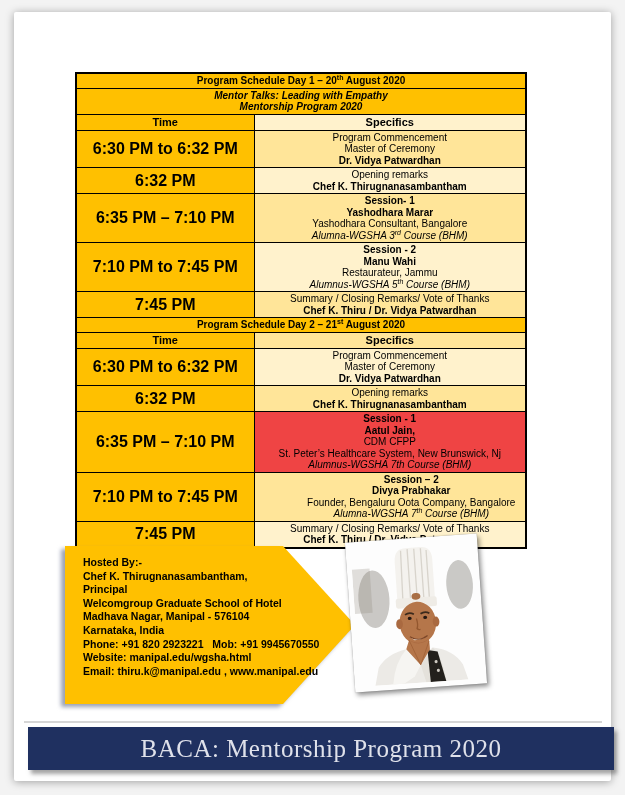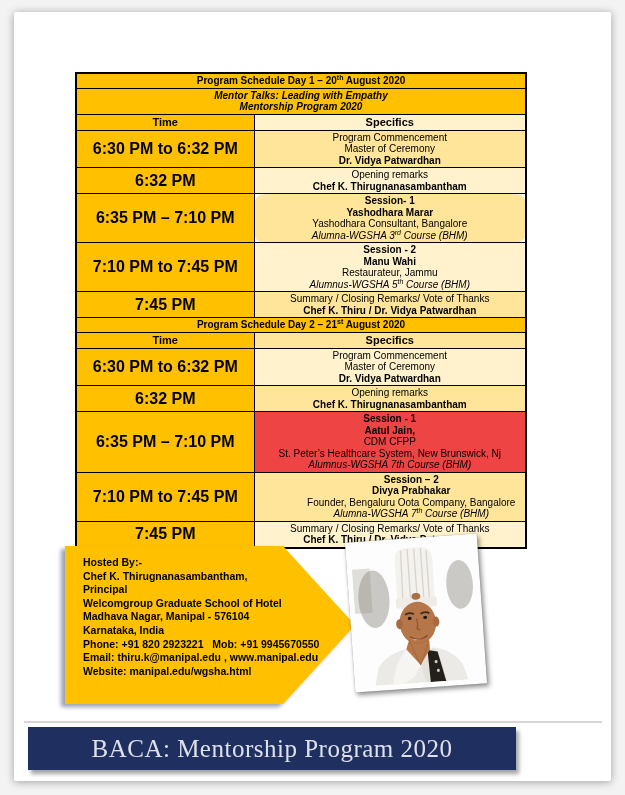--- a/index.html
+++ b/index.html
@@ -30,21 +30,21 @@
   .callout-text .ln{font-weight:bold;font-size:10.5px;line-height:13.6px;white-space:pre;}
 
   
   .photo-frame{position:absolute;left:336px;top:526px;width:122px;height:140px;background:#fdfdfd;
                padding:5px;transform:rotate(-4deg);
                box-shadow:2px 3px 5px rgba(0,0,0,.45),0 0 1px rgba(0,0,0,.4);}
   .photo-frame svg{display:block;}
 
   
   .footer-hairline{position:absolute;left:10px;top:709px;width:578px;height:2px;background:#d6d6d6;}
-  .footer-banner{position:absolute;left:14px;top:715px;width:488px;height:43px;background:#1F3060;
+  .footer-banner{position:absolute;left:14px;top:715px;width:586px;height:43px;background:#1F3060;
                  display:flex;align-items:center;justify-content:center;
                  box-shadow:3px 4px 4px rgba(90,90,90,.55);}
   .footer-banner span{font-family:"Liberation Serif",serif;font-size:25px;color:#dfe1ea;
                       letter-spacing:.5px;}
 </style>
 </head>
 <body>
 
 <div class="page">
 
@@ -79,21 +79,21 @@
         </tr>
         <tr>
           <td class="time-cell" style="background: rgb(255, 192, 0);">6:32 PM</td>
           <td class="spec-cell" style="background: rgb(255, 242, 204);">
             <div class="ln"><span>Opening remarks</span></div>
             <div class="ln b"><span>Chef K. Thirugnanasambantham</span></div>
           </td>
         </tr>
         <tr>
           <td class="time-cell" style="background: rgb(255, 192, 0);">6:35 PM – 7:10 PM</td>
-          <td class="spec-cell" style="background: rgb(255, 229, 153); border-radius: 10px;">
+          <td class="spec-cell" style="background: rgb(255, 229, 153);">
             <div class="ln b"><span>Session- 1</span></div>
             <div class="ln b"><span>Yashodhara Marar</span></div>
             <div class="ln"><span>Yashodhara Consultant, Bangalore</span></div>
             <div class="ln i"><span>Alumna-WGSHA 3</span><sup>rd</sup><span> Course (BHM)</span></div>
           </td>
         </tr>
         <tr>
           <td class="time-cell" style="background: rgb(255, 192, 0);">7:10 PM to 7:45 PM</td>
           <td class="spec-cell" style="background: rgb(255, 242, 204);">
             <div class="ln b"><span>Session - 2</span></div>
@@ -167,22 +167,22 @@
       <polygon points="0,0 218,0 290,79 218,158 0,158" fill="#FFC000"></polygon>
     </svg>
     <div class="callout-text" id="hosted-lines">
         <div class="ln b"><span>Hosted By:-</span></div>
         <div class="ln b"><span>Chef K. Thirugnanasambantham,</span></div>
         <div class="ln b"><span>Principal</span></div>
         <div class="ln b"><span>Welcomgroup Graduate School of Hotel</span></div>
         <div class="ln b"><span>Madhava Nagar, Manipal - 576104</span></div>
         <div class="ln b"><span>Karnataka, India</span></div>
         <div class="ln b"><span>Phone: +91 820 2923221   Mob: +91 9945670550</span></div>
+        <div class="ln b"><span>Website: manipal.edu/wgsha.html</span></div>
         <div class="ln b"><span>Email: thiru.k@manipal.edu , www.manipal.edu</span></div>
-        <div class="ln b"><span>Website: manipal.edu/wgsha.html</span></div>
       </div>
   </div>
 
   <div class="photo-frame">
     <svg width="122" height="140" viewBox="0 0 110 126">
       <defs>
         <linearGradient id="bg
 
 
 

